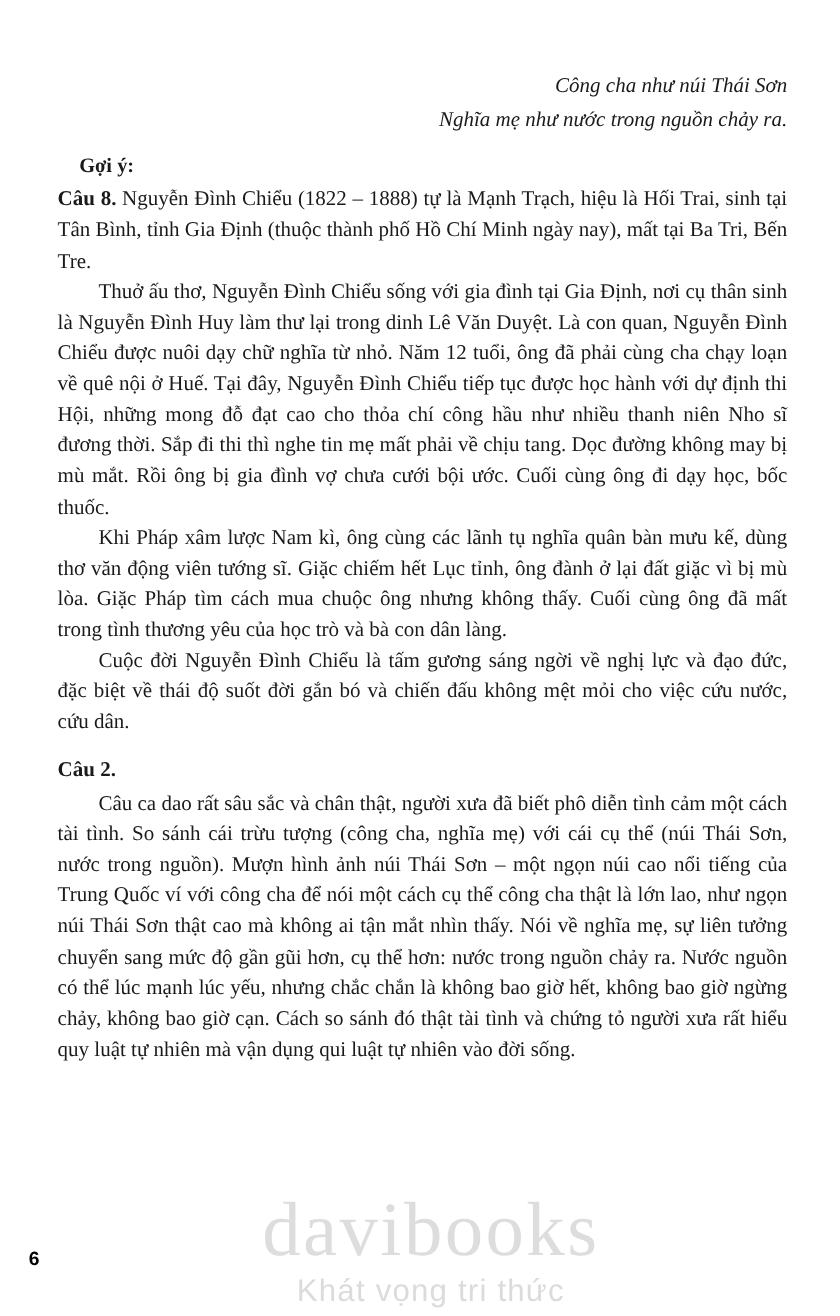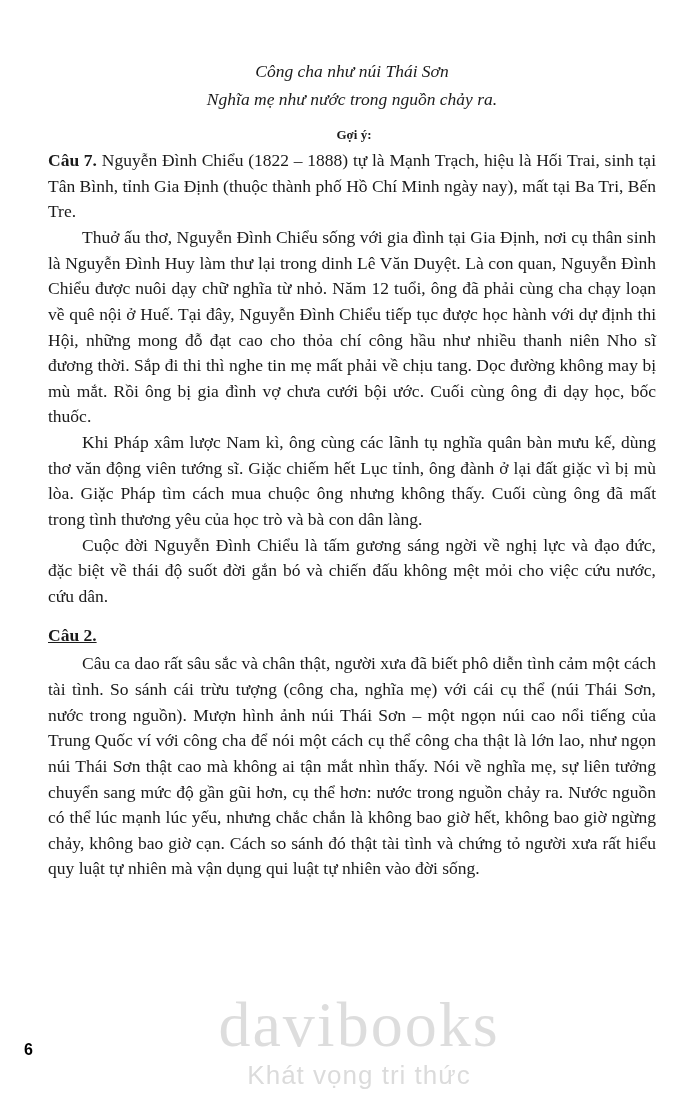--- a/index.html
+++ b/index.html
@@ -46,57 +46,55 @@
     letter-spacing: 1px;
     color: #d8d8d8;
     margin-top: 4px;
     opacity: 0.9;
   }
   .content {
     position: relative;
     z-index: 1;
   }
   .verse {
-    text-align: center;
+    text-align: right;
     font-style: italic;
     font-size: 17.5px;
     line-height: 1.55;
   }
   .verse div {
     white-space: nowrap;
   }
   .verse .v2 {
     margin-top: 1px;
   }
   h2.section-label {
-    font-size: 13px;
+    font-size: 17px;
     font-weight: bold;
-    margin: 14px 0 4px 4px;
+    margin: 14px 0 4px 18px;
     line-height: 1.3;
-    text-align: center;
   }
   p.para {
     font-size: 17.5px;
     line-height: 1.465;
     margin: 0;
     text-align: justify;
     text-justify: inter-word;
     text-indent: 34px;
   }
   p.para.no-indent {
     text-indent: 0;
   }
   p.para b {
     font-weight: bold;
   }
   .q2-label {
     font-size: 17.5px;
     font-weight: bold;
     margin: 16px 0 5px 0;
-    text-decoration: underline;
   }
   .page-number {
     position: absolute;
     left: 24px;
     bottom: 38px;
     font-family: "Liberation Sans", sans-serif;
     font-weight: bold;
     font-size: 16px;
     color: #000;
     z-index: 2;
@@ -114,21 +112,21 @@
 
   <div class="content">
 
     <div class="verse">
       <div class="v1">Công cha như núi Thái Sơn</div>
       <div class="v2">Nghĩa mẹ như nước trong nguồn chảy ra.</div>
     </div>
 
     <h2 class="section-label">Gợi ý:</h2>
 
-    <p class="para no-indent"><b>Câu 7.</b> <span>Nguyễn Đình Chiểu (1822 – 1888) tự là Mạnh Trạch, hiệu là Hối Trai, sinh tại Tân Bình, tỉnh Gia Định (thuộc thành phố Hồ Chí Minh ngày nay), mất tại Ba Tri, Bến Tre.</span></p>
+    <p class="para no-indent"><b>Câu 8.</b> <span>Nguyễn Đình Chiểu (1822 – 1888) tự là Mạnh Trạch, hiệu là Hối Trai, sinh tại Tân Bình, tỉnh Gia Định (thuộc thành phố Hồ Chí Minh ngày nay), mất tại Ba Tri, Bến Tre.</span></p>
 
     <p class="para">Thuở ấu thơ, Nguyễn Đình Chiểu sống với gia đình tại Gia Định, nơi cụ thân sinh là Nguyễn Đình Huy làm thư lại trong dinh Lê Văn Duyệt. Là con quan, Nguyễn Đình Chiểu được nuôi dạy chữ nghĩa từ nhỏ. Năm 12 tuổi, ông đã phải cùng cha chạy loạn về quê nội ở Huế. Tại đây, Nguyễn Đình Chiểu tiếp tục được học hành với dự định thi Hội, những mong đỗ đạt cao cho thỏa chí công hầu như nhiều thanh niên Nho sĩ đương thời. Sắp đi thi thì nghe tin mẹ mất phải về chịu tang. Dọc đường không may bị mù mắt. Rồi ông bị gia đình vợ chưa cưới bội ước. Cuối cùng ông đi dạy học, bốc thuốc.</p>
 
     <p class="para">Khi Pháp xâm lược Nam kì, ông cùng các lãnh tụ nghĩa quân bàn mưu kế, dùng thơ văn động viên tướng sĩ. Giặc chiếm hết Lục tỉnh, ông đành ở lại đất giặc vì bị mù lòa. Giặc Pháp tìm cách mua chuộc ông nhưng không thấy. Cuối cùng ông đã mất trong tình thương yêu của học trò và bà con dân làng.</p>
 
     <p class="para">Cuộc đời Nguyễn Đình Chiểu là tấm gương sáng ngời về nghị lực và đạo đức, đặc biệt về thái độ suốt đời gắn bó và chiến đấu không mệt mỏi cho việc cứu nước, cứu dân.</p>
 
     <div class="q2-label">Câu 2.</div>
 
     <p class="para">Câu ca dao rất sâu sắc và chân thật, người xưa đã biết phô diễn tình cảm một cách tài tình. So sánh cái trừu tượng (công cha, nghĩa mẹ) với cái cụ thể (núi Thái Sơn, nước trong nguồn). Mượn hình ảnh núi Thái Sơn – một ngọn núi cao nổi tiếng của Trung Quốc ví với công cha để nói một cách cụ thể công cha thật là lớn lao, như ngọn núi Thái Sơn thật cao mà không ai tận mắt nhìn thấy. Nói về nghĩa mẹ, sự liên tưởng chuyển sang mức độ gần gũi hơn, cụ thể hơn: nước trong nguồn chảy ra. Nước nguồn có thể lúc mạnh lúc yếu, nhưng chắc chắn là không bao giờ hết, không bao giờ ngừng chảy, không bao giờ cạn. Cách so sánh đó thật tài tình và chứng tỏ người xưa rất hiểu quy luật tự nhiên mà vận dụng qui luật tự nhiên vào đời sống.</p>

